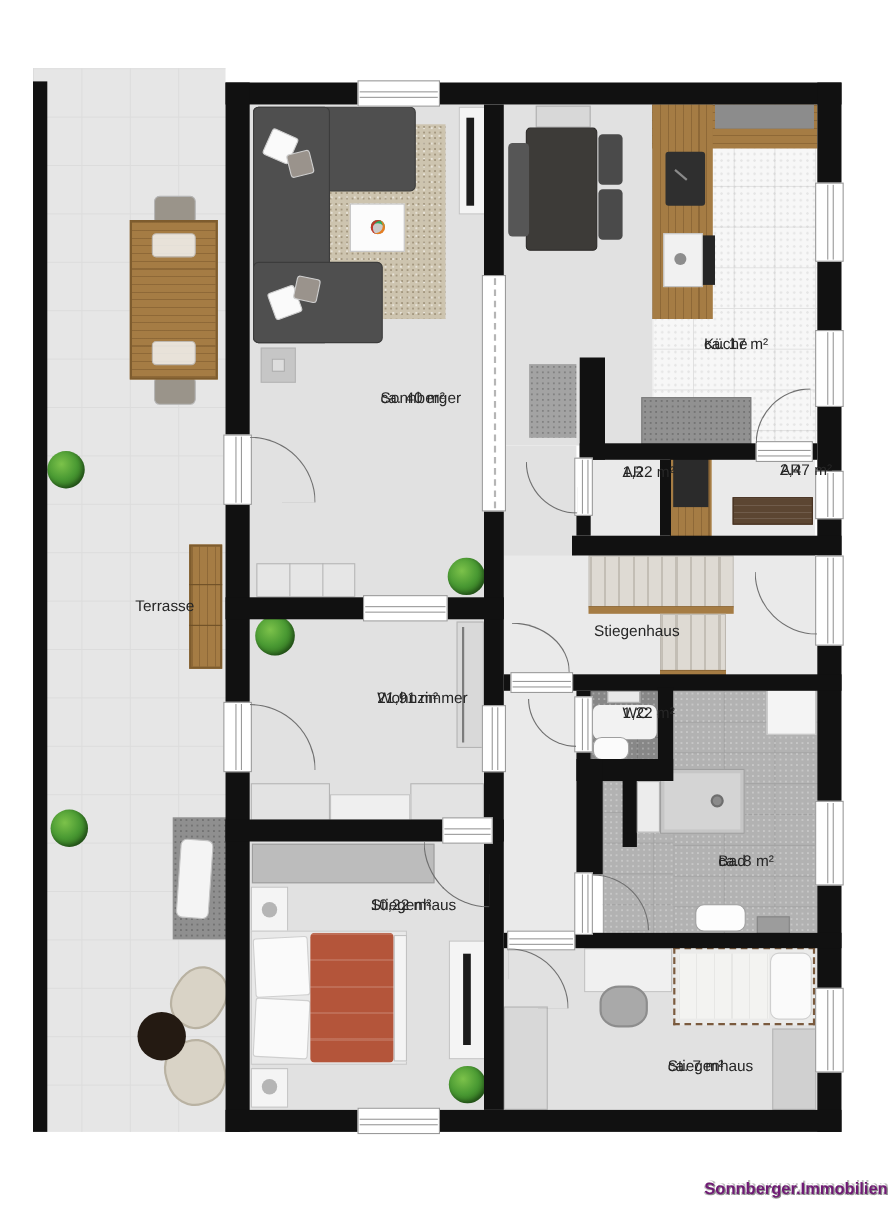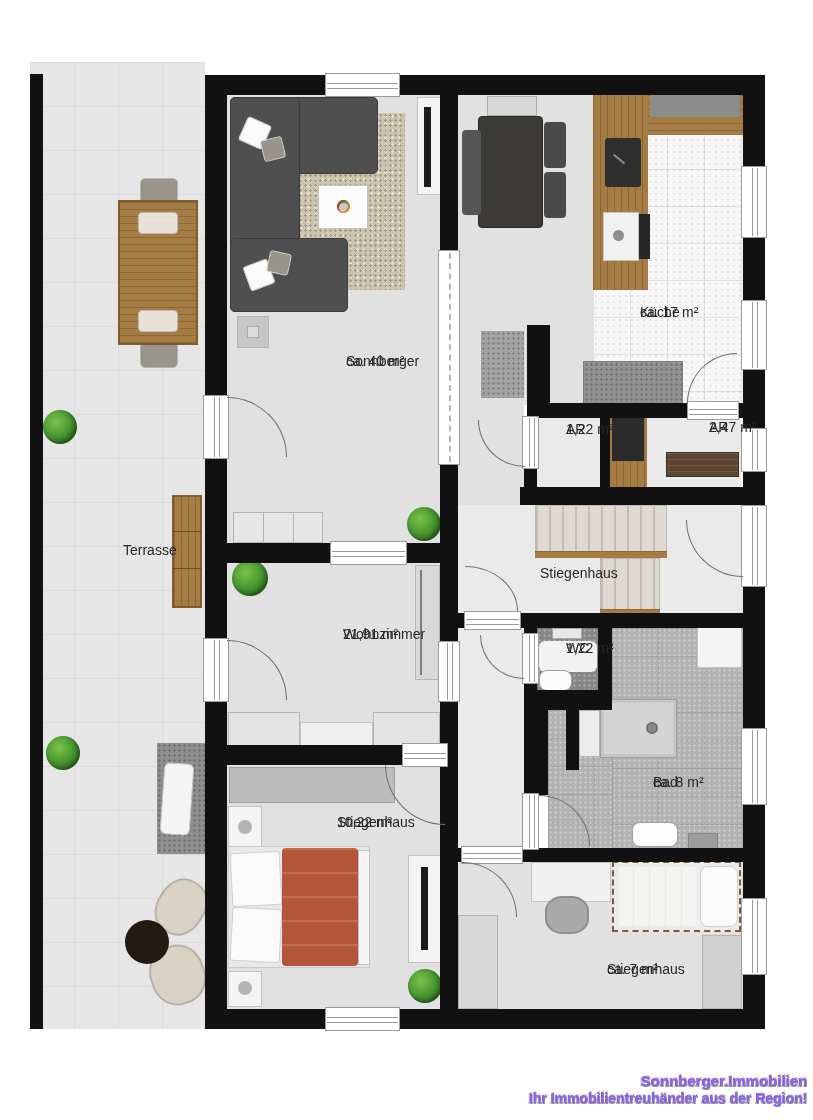--- a/index.html
+++ b/index.html
@@ -53,21 +53,21 @@
   .stairs{background:repeating-linear-gradient(90deg,#c3beb5 0 2px,#dedad3 2px 13px);border:1px solid #bdb8b0;}
   .sofa{background:#4f4f4f;border:1px solid #3c3c3c;border-radius:5px;}
   .white{background:#f4f4f4;border:1px solid #c2c2c2;}
   .gray{background:#d9d9d9;border:1px solid #b5b5b5;}
   .plant{border-radius:50%;
         background:radial-gradient(circle at 38% 35%,#7cc24a 0%,#4a9a33 45%,#2e6f1f 80%,#275e1a 100%);
         box-shadow:inset -2px -2px 4px rgba(0,0,0,.35);}
   .pillow{background:#fafafa;border:1px solid #cfcfcf;border-radius:3px;}
   
   .lbl{transform:translateX(-50%);text-align:center;font-size:14px;line-height:19px;color:#262626;white-space:nowrap;}
-  #wm{right:6px;top:1072px;text-align:right;font-weight:700;color:#8b5cf6;
+  #wm{right:6px;top:1072px;text-align:right;font-weight:700;color:#701a75;
       text-shadow:1px 1px 0 #8a8a8a,-1px -1px 0 #ffffff,1px -1px 0 #bdbdbd,-1px 1px 0 #bdbdbd;}
   #wm div{position:static;}
   #wm .l1{font-size:15px;line-height:18px;}
   #wm .l2{font-size:14px;line-height:17px;}
 </style>
 </head>
 <body>
 
 <div id="page">
 
@@ -279,16 +279,15 @@
     <div>Stiegenhaus</div>
     <div>10,22 m²</div>
   </div>
   <div class="lbl" style="left:607px;top:960px">
     <div>Stiegenhaus</div>
     <div>ca. 7 m²</div>
   </div>
 
   <div id="wm">
     <div class="l1">Sonnberger.Immobilien</div>
-    <div class="l2">Ihr Immobilientreuhänder aus der Region!</div>
   </div>
 
 </div>
 
 </body></html>

